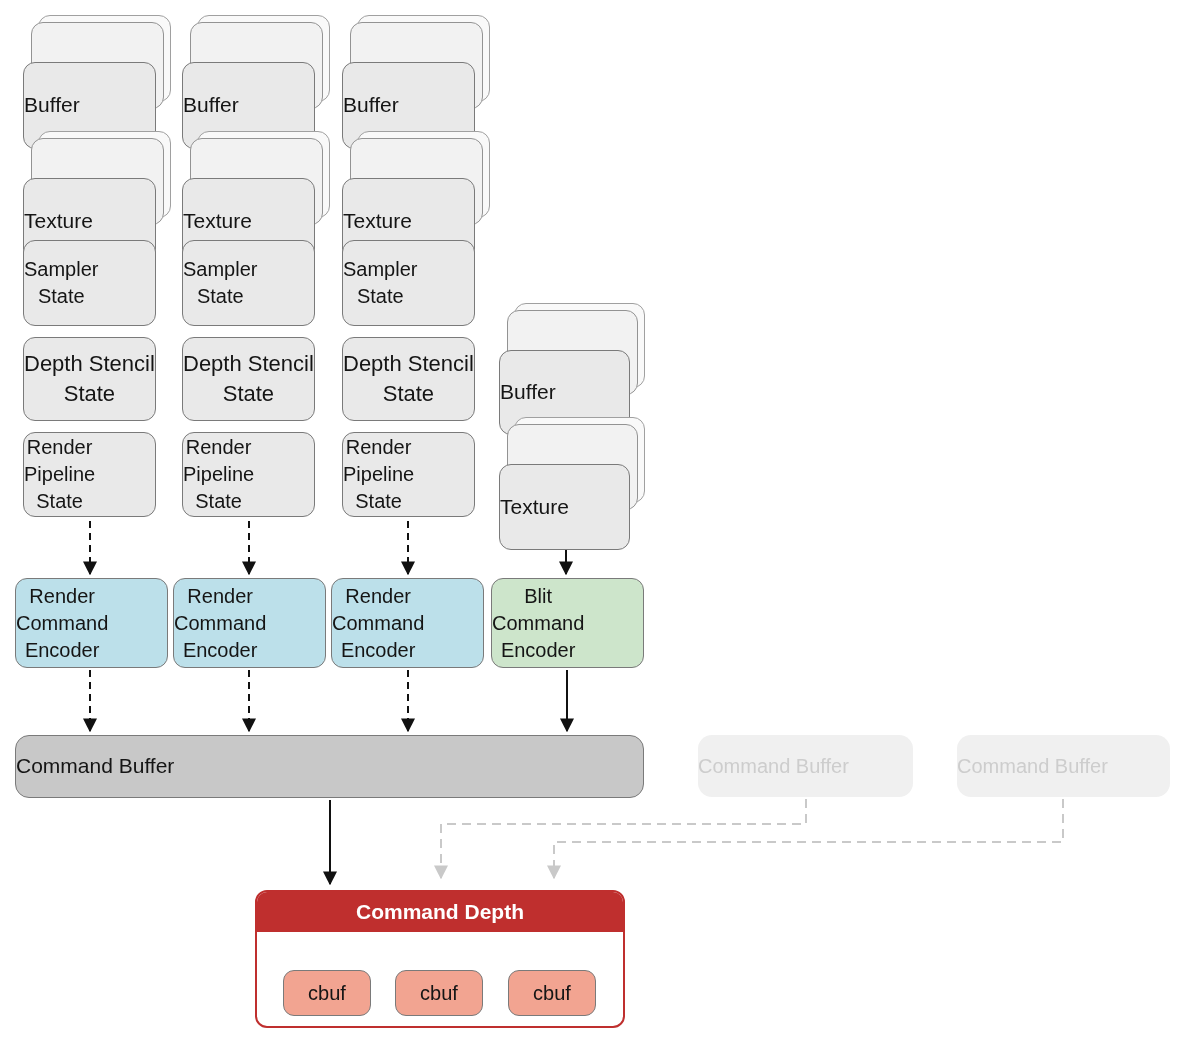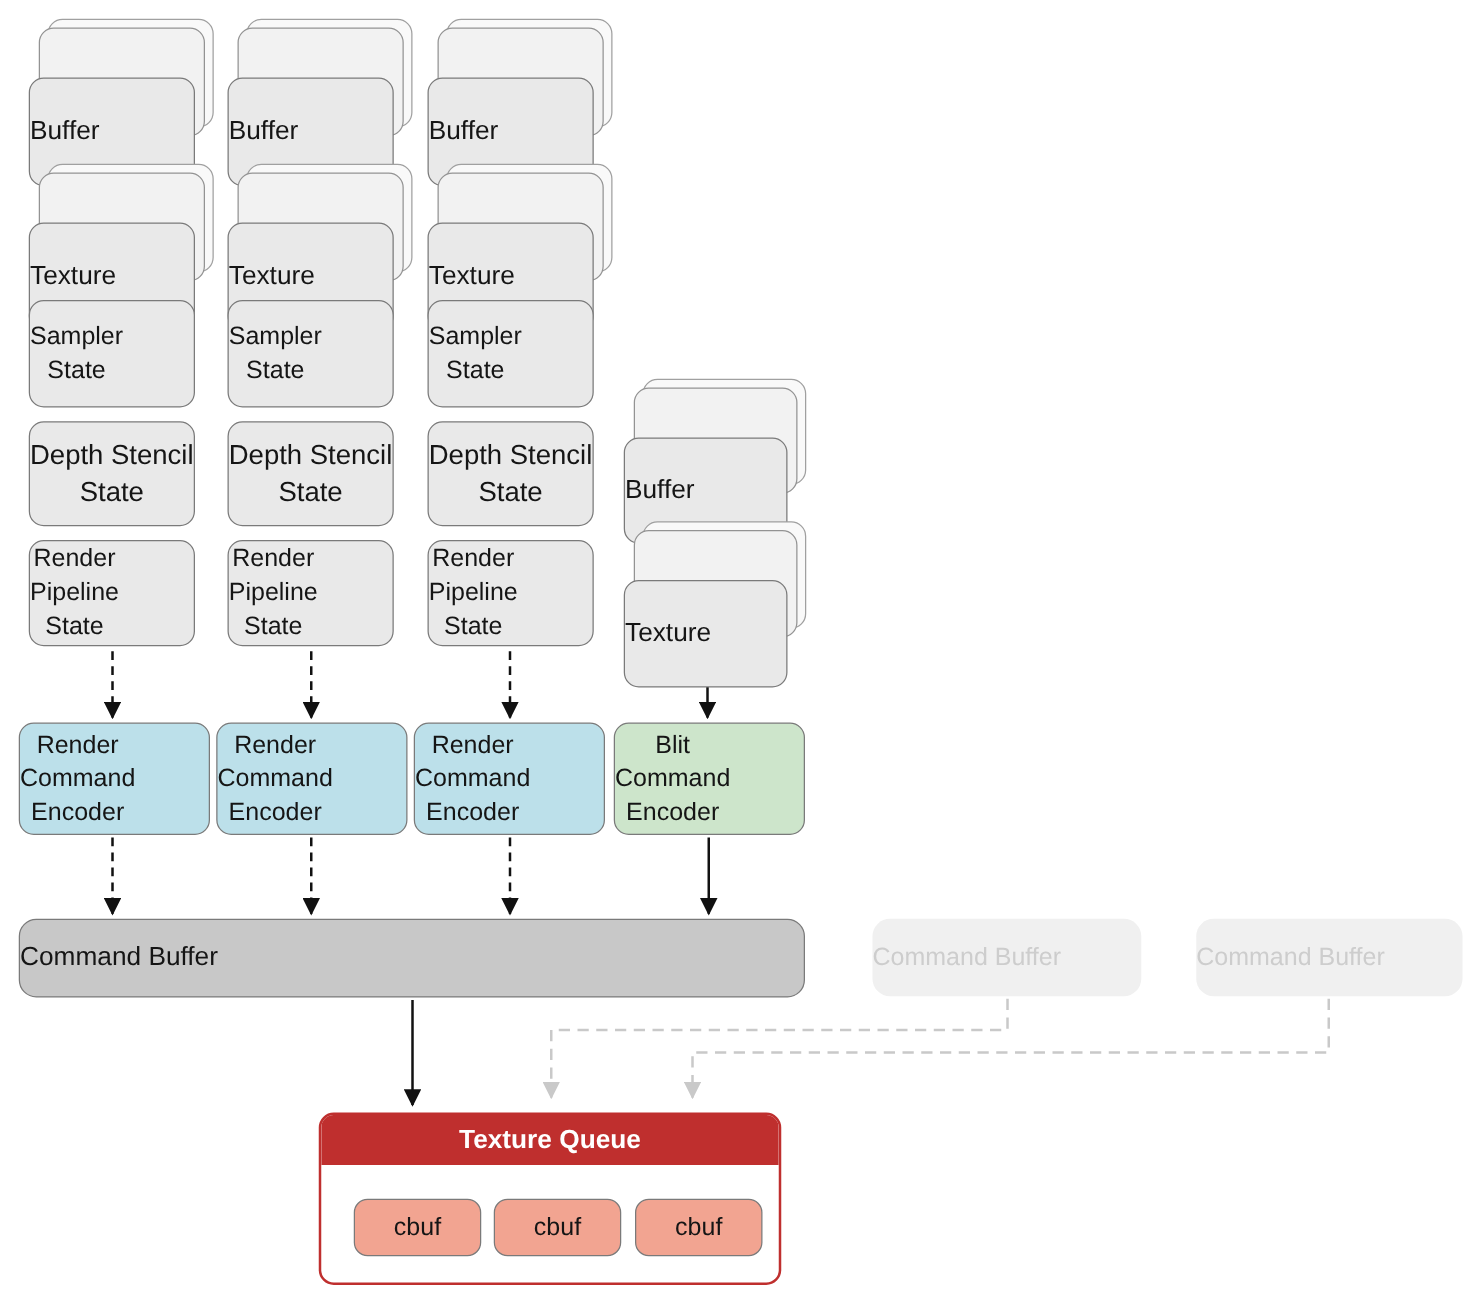--- a/index.html
+++ b/index.html
@@ -87,26 +87,26 @@
     background: #bf2f2e;
     display: flex; align-items: center; justify-content: center;
   }
   .queue-header .label {
     color: #ffffff;
     font-weight: bold;
     font-size: 21px;
   }
   .cbuf {
     position: absolute;
-    width: 102px; height: 46px;
+    width: 88px; height: 46px;
     box-sizing: border-box;
     background: #f2a491;
     border: 1.5px solid #7a7a7a;
     border-radius: 11px;
-    display: flex; align-items: center; justify-content: center;
+    display: flex; align-items: center; justify-content: center; margin-top: 11px;
   }
 </style>
 </head>
 <body>
 
 <div class="canvas">
 
   <svg class="arrows" viewBox="0 0 1186 1044">
     <defs>
       <marker id="ab" viewBox="0 0 8 8" refX="7.2" refY="4" markerWidth="7" markerHeight="7" orient="auto">
@@ -258,21 +258,21 @@
     </div>
   <div class="box cmdbuf-faded" style="left:698px;top:735px;width:215px;height:62px">
       <span class="label">Command Buffer</span>
     </div>
   <div class="box cmdbuf-faded" style="left:957px;top:735px;width:213px;height:62px">
       <span class="label">Command Buffer</span>
     </div>
 
   <div class="queue">
     <div class="queue-header">
-      <span class="label">Texture Queue</span>
+      <span class="label">Command Depth</span>
     </div>
     <div class="queue-body">
       <div class="cbuf" style="left:26px;top:67px">
           <span class="label">cbuf</span>
         </div>
       <div class="cbuf" style="left:138px;top:67px">
           <span class="label">cbuf</span>
         </div>
       <div class="cbuf" style="left:251px;top:67px">
           <span class="label">cbuf</span>

